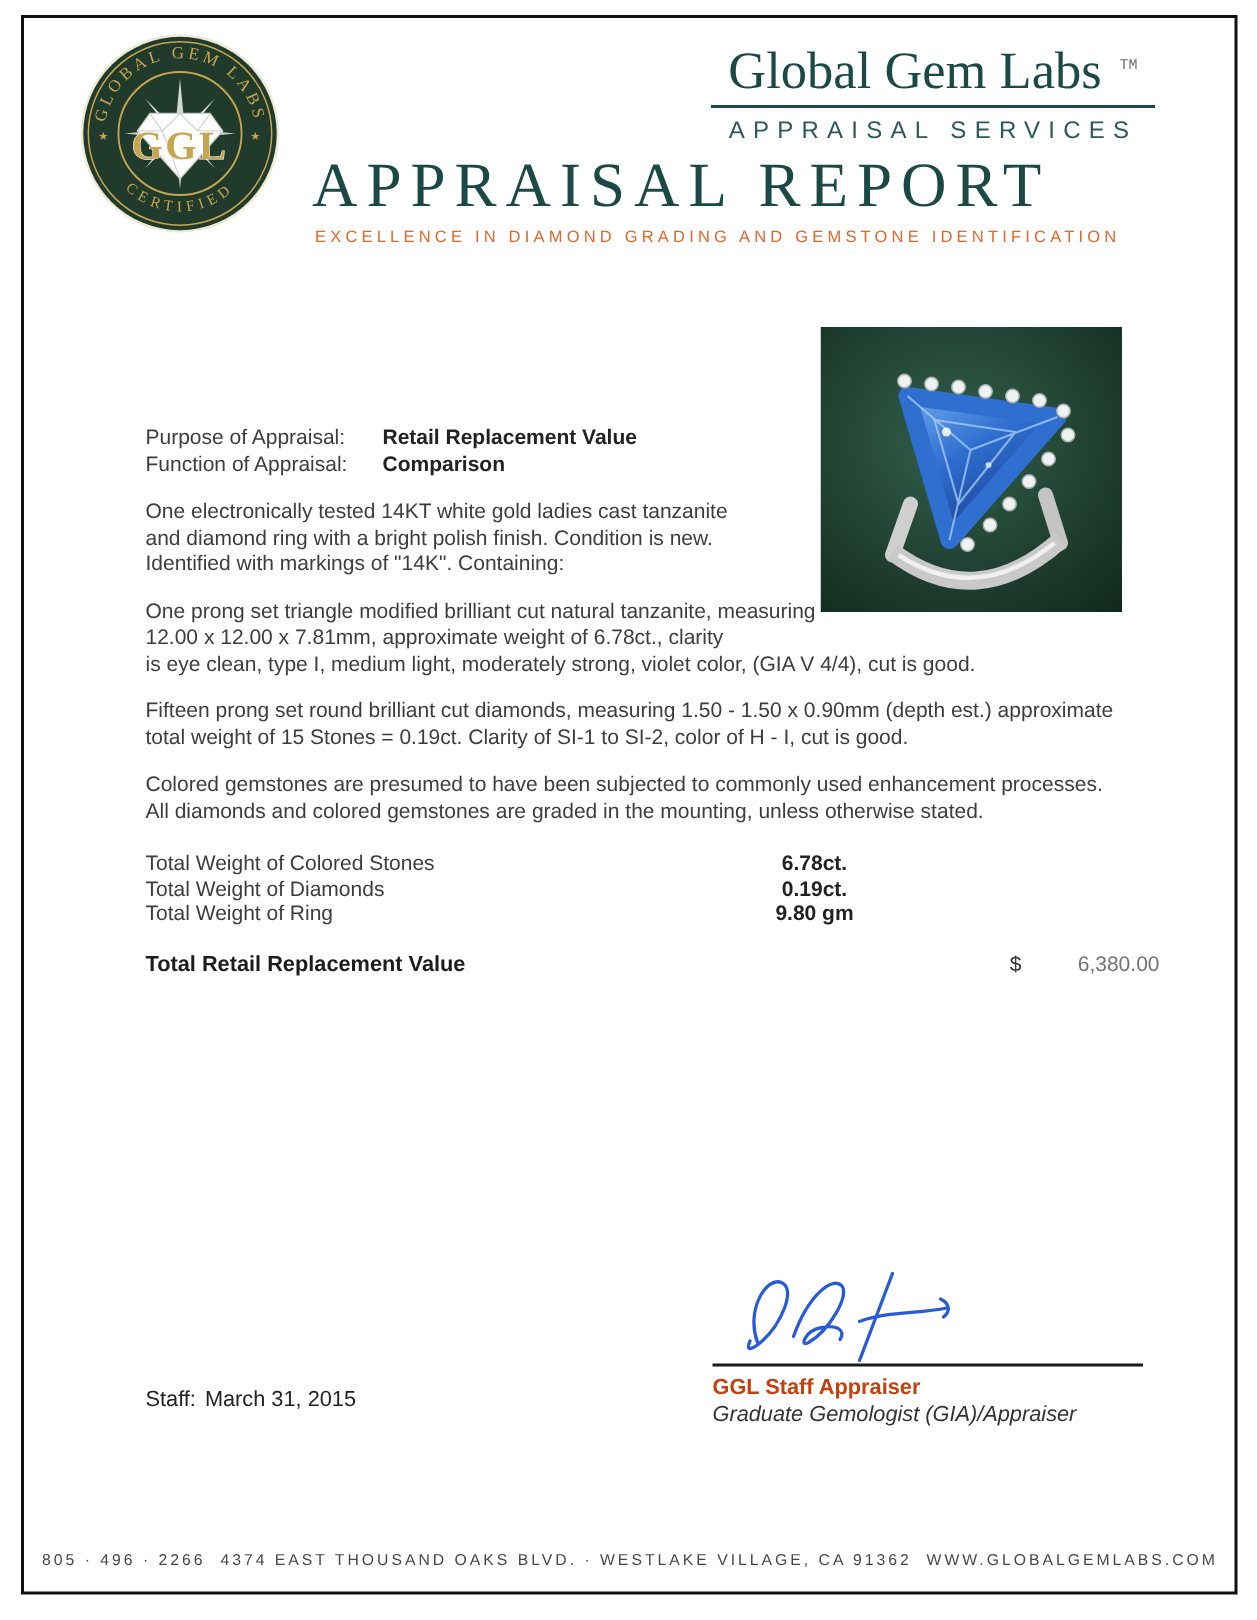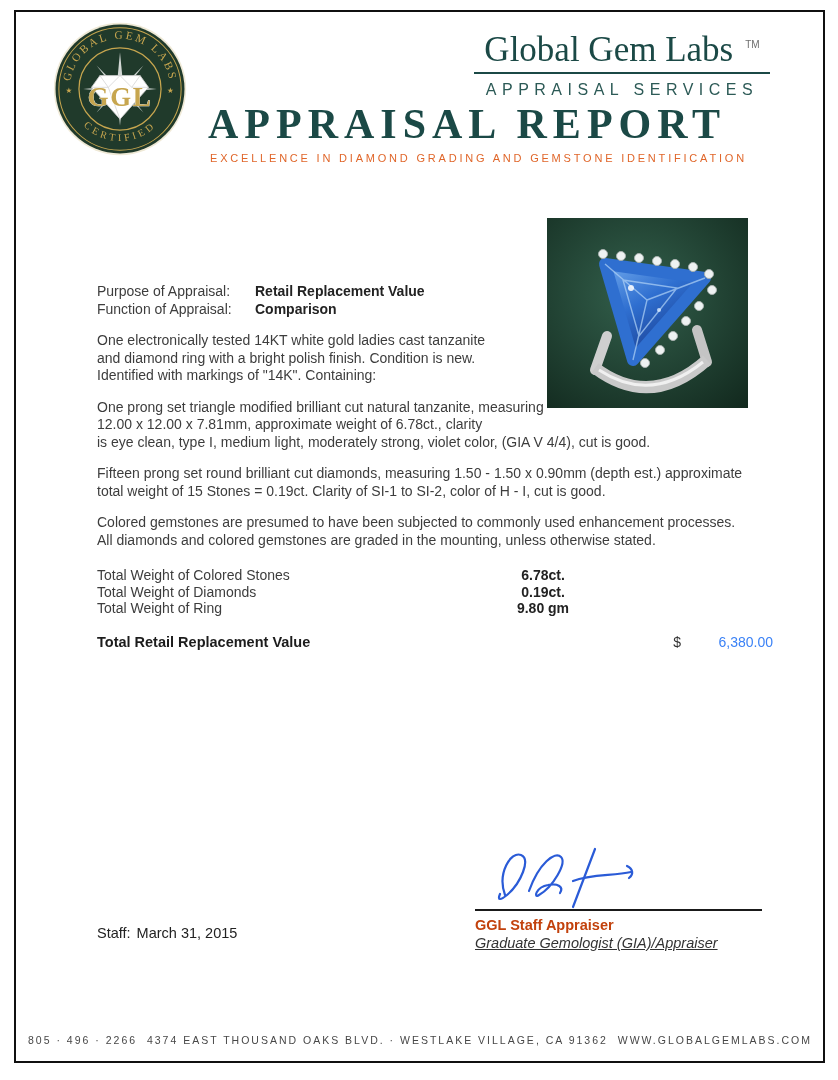--- a/index.html
+++ b/index.html
@@ -6,26 +6,26 @@
   .page{
     position:relative;width:838px;height:1080px;background:#ffffff;
     font-family:"Liberation Sans",sans-serif;color:#3d3d3d;overflow:hidden;
   }
   .frame{position:absolute;left:14px;top:10px;right:13px;bottom:17px;border:2px solid #101010;pointer-events:none;}
 
   
   .seal{position:absolute;left:53px;top:22px;width:134px;height:134px;}
   .brand{position:absolute;top:26px;right:68px;width:296px;text-align:center;}
   .brand-name{font-family:"Liberation Serif",serif;font-size:35px;color:#1b4946;line-height:38px;white-space:nowrap;}
-  .brand-name .tm{font-size:10px;color:#6f6f6f;vertical-align:super;margin-left:12px;font-family:Liberation Sans, sans-serif;}
+  .brand-name .tm{font-size:10px;color:#6f6f6f;vertical-align:super;margin-left:12px;font-family:Liberation Mono, monospace;}
   .brand-rule{border-bottom:2px solid #1b4946;margin-top:3px;}
   .brand-subtitle{margin-top:7px;font-size:16px;letter-spacing:5.5px;color:#2c5a56;white-space:nowrap;}
   .report-title{
     position:absolute;left:208px;top:100px;font-family:"Liberation Serif",serif;
-    font-weight:700;font-size:42px;letter-spacing:6px;color:#1b4946;white-space:nowrap;
+    font-weight:400;font-size:42px;letter-spacing:6px;color:#1b4946;white-space:nowrap;
   }
   .tagline{
     position:absolute;left:210px;top:152px;font-size:11px;font-weight:400;
     letter-spacing:2.8px;color:#e0662a;white-space:nowrap;
   }
 
   
   .photo{position:absolute;left:547px;top:218px;width:201px;height:190px;display:block;}
 
   
@@ -35,28 +35,28 @@
   .detail-value{font-weight:700;color:#222;}
   .para{margin:14px 0 0 0;white-space:pre-line;}
   .totals{margin-top:18px;}
   .totals-row{display:flex;line-height:16.5px;}
   .totals-label{width:400px;}
   .totals-value{width:92px;text-align:center;font-weight:700;color:#222;}
   .grand{display:flex;align-items:baseline;margin-top:17px;width:676px;}
   .grand-label{font-weight:700;color:#1c1c1c;font-size:14.5px;}
   .grand .spacer{flex:1;}
   .grand .currency{color:#333;}
-  .grand .amount{width:92px;text-align:right;color:#3b82f6;}
+  .grand .amount{width:92px;text-align:right;color:#737373;}
 
   
   .sig-block{position:absolute;left:475px;top:843px;width:287px;}
   .sig{display:block;width:210px;height:68px;margin-left:4px;}
   .sig-line{border-top:2px solid #1a1a1a;margin-top:-2px;}
   .sig-name{margin-top:6px;font-weight:700;font-size:14.5px;color:#c2410c;}
-  .sig-title{margin-top:2px;font-style:italic;font-size:14.5px;color:#333;text-decoration:underline;}
+  .sig-title{margin-top:2px;font-style:italic;font-size:14.5px;color:#333;}
   .date{position:absolute;left:97px;top:925px;font-size:14.5px;color:#222;}
   .date .date-value{margin-left:6px;}
 
   
   .footer{
     position:absolute;left:28px;right:26px;top:1034px;display:flex;
     justify-content:space-between;align-items:baseline;
     font-size:10.5px;letter-spacing:2px;color:#474747;white-space:nowrap;
   }
 </style>

